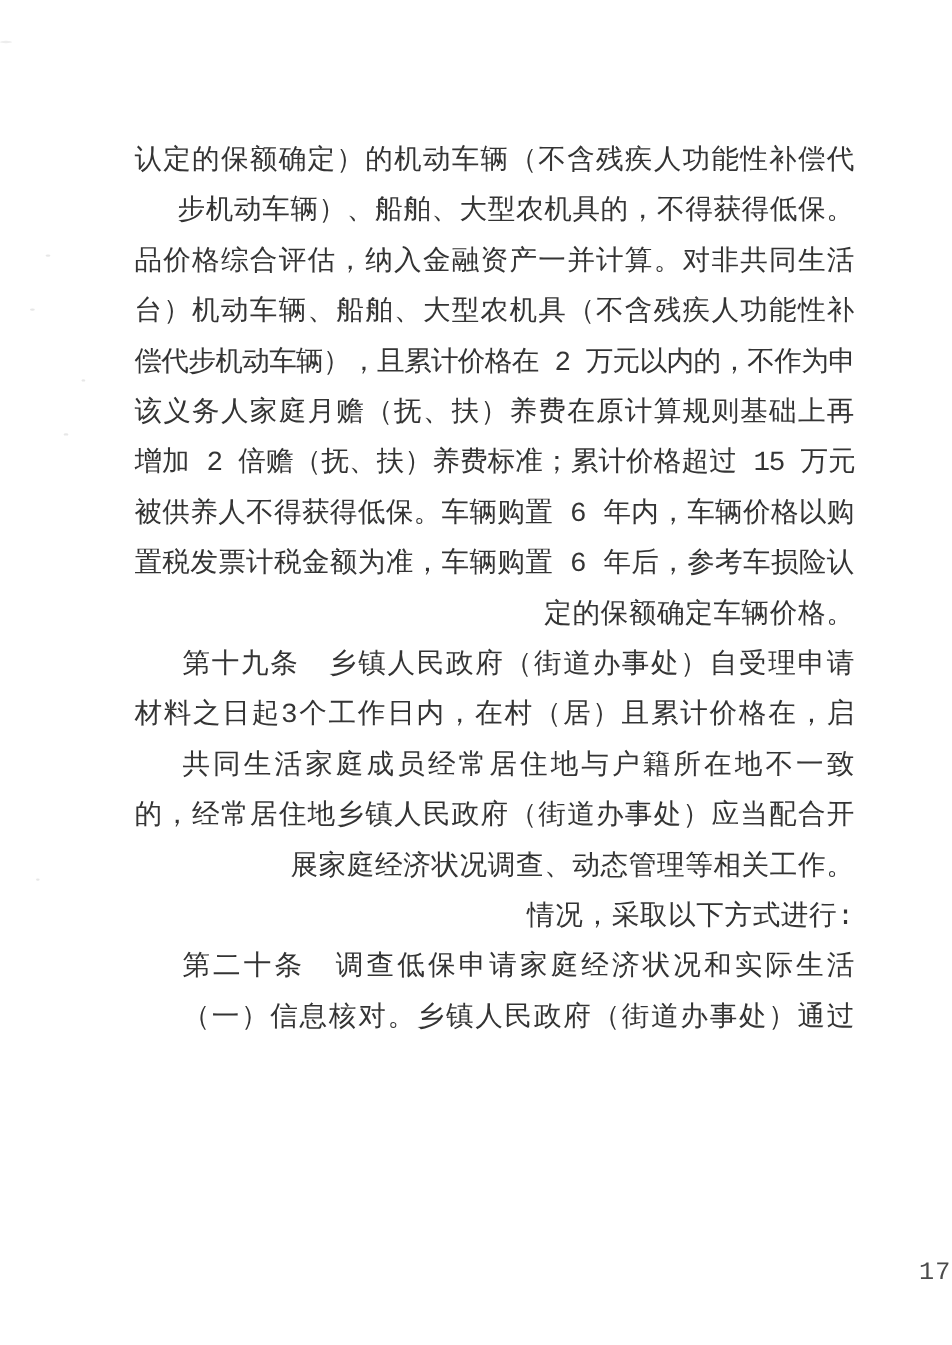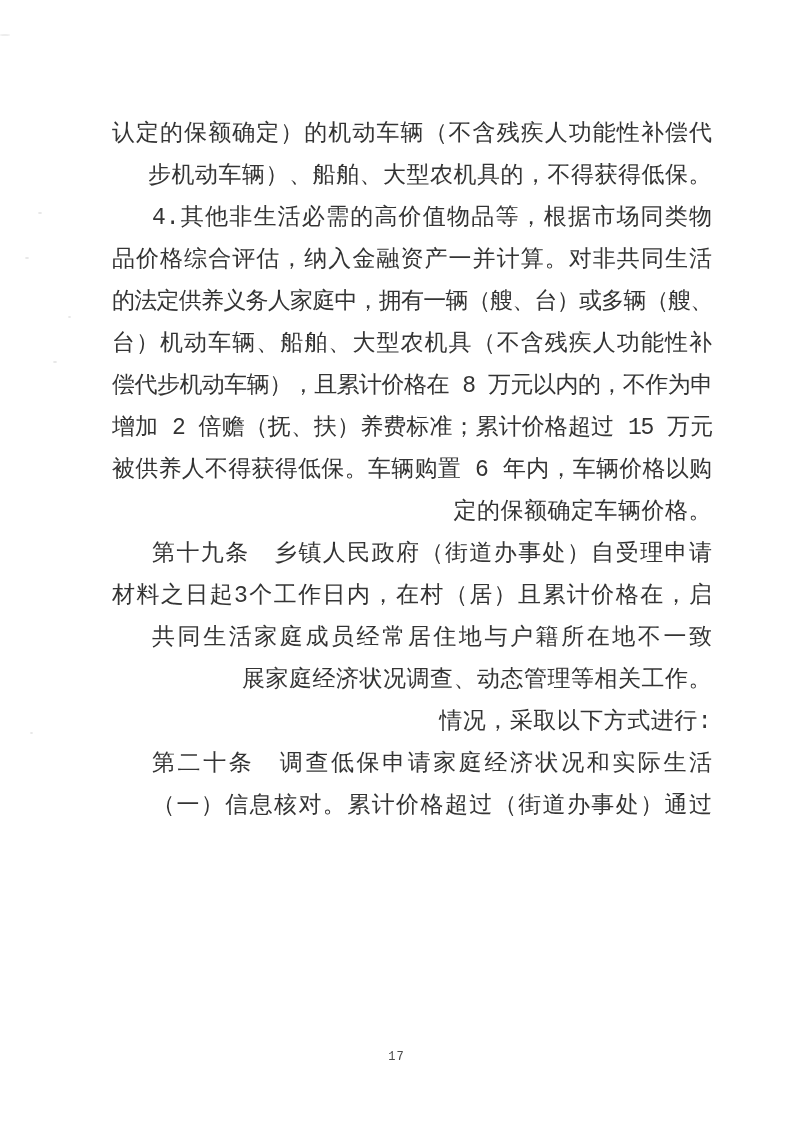--- a/index.html
+++ b/index.html
@@ -45,22 +45,22 @@
     text-indent: 40px;
   }
   .tight {
     letter-spacing: -1.2px;
   }
   .page-number {
     position: absolute;
     left: 0;
     top: 1030px;
     width: 100%;
-    text-align: center;
-    font-size: 12px;
+    text-align: right;
+    font-size: 21px;
     color: #4a4a4a;
     letter-spacing: 1px;
   }
   .speck {
     position: absolute;
     background: #b9b9b9;
     opacity: 0.35;
     border-radius: 50%;
   }
   .speck.s1 { left: 38px; top: 192px; width: 4px; height: 2px; }
@@ -78,32 +78,33 @@
   <span class="speck s1"></span>
   <span class="speck s2"></span>
   <span class="speck s3"></span>
   <span class="speck s4"></span>
   <span class="speck s5"></span>
   <span class="speck s6"></span>
 
   <div class="text-block">
     <div class="line fill">认定的保额确定）的机动车辆（不含残疾人功能性补偿代</div>
     <div class="line end">步机动车辆）、船舶、大型农机具的，不得获得低保。</div>
-    <div class="line fill ind">4.其他非生活必需的高价值物品等，根据市场同类物</div>
     <div class="line fill">品价格综合评估，纳入金融资产一并计算。对非共同生活</div>
-    <div class="line fill tight">的法定供养义务人家庭中，拥有一辆（艘、台）或多辆（艘、</div>
     <div class="line fill">台）机动车辆、船舶、大型农机具（不含残疾人功能性补</div>
-    <div class="line fill tight">偿代步机动车辆），且累计价格在 8 万元以内的，不作为申</div>
+    <div class="line fill tight">偿代步机动车辆），且累计价格在 2 万元以内的，不作为申</div>
+    <div class="line fill">该义务人家庭月赡（抚、扶）养费在原计算规则基础上再</div>
     <div class="line fill tight">增加 2 倍赡（抚、扶）养费标准；累计价格超过 15 万元的，</div>
     <div class="line fill">被供养人不得获得低保。车辆购置 6 年内，车辆价格以购</div>
+    <div class="line fill">置税发票计税金额为准，车辆购置 6 年后，参考车损险认</div>
     <div class="line end">定的保额确定车辆价格。</div>
     <div class="line fill ind">第十九条　乡镇人民政府（街道办事处）自受理申请</div>
     <div class="line fill">材料之日起3个工作日内，在村（居）且累计价格在，启</div>
     <div class="line fill ind">共同生活家庭成员经常居住地与户籍所在地不一致</div>
+    <div class="line fill">的，经常居住地乡镇人民政府（街道办事处）应当配合开</div>
     <div class="line end">展家庭经济状况调查、动态管理等相关工作。</div>
     <div class="line end">情况，采取以下方式进行:</div>
     <div class="line fill ind">第二十条　调查低保申请家庭经济状况和实际生活</div>
-    <div class="line fill ind">（一）信息核对。累计价格超过（街道办事处）通过</div>
+    <div class="line fill ind">（一）信息核对。乡镇人民政府（街道办事处）通过</div>
   </div>
 
   <div class="page-number">17</div>
 
 </div>
 
 </body></html>

